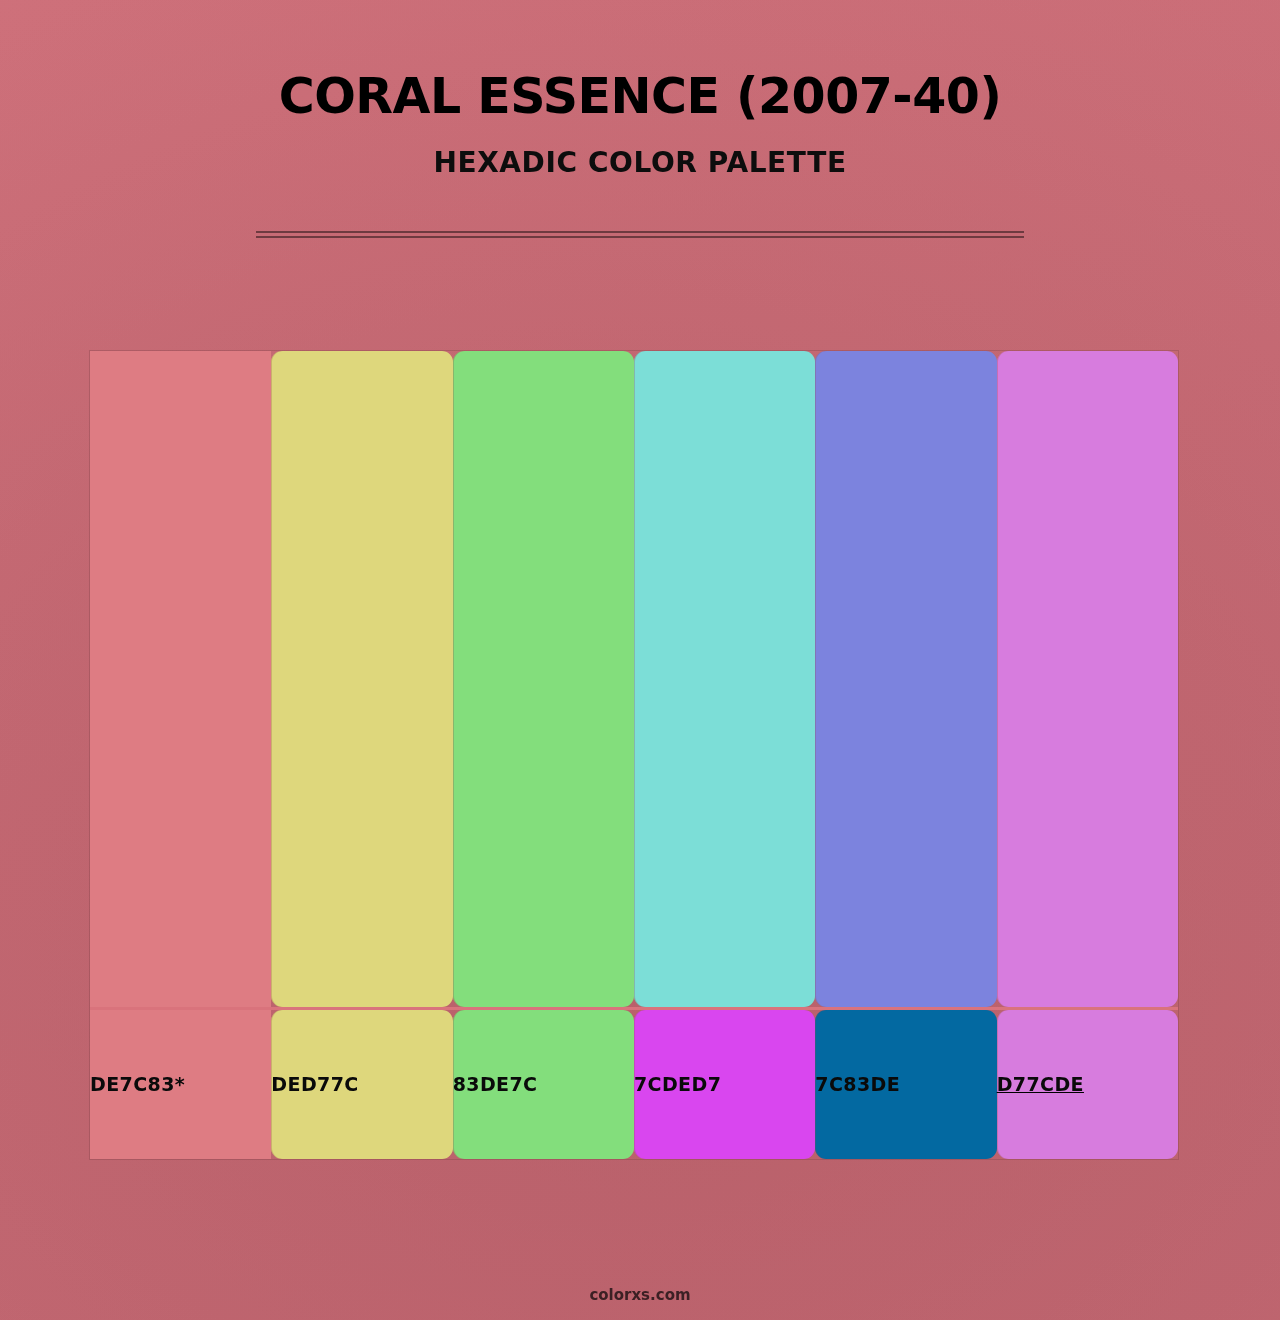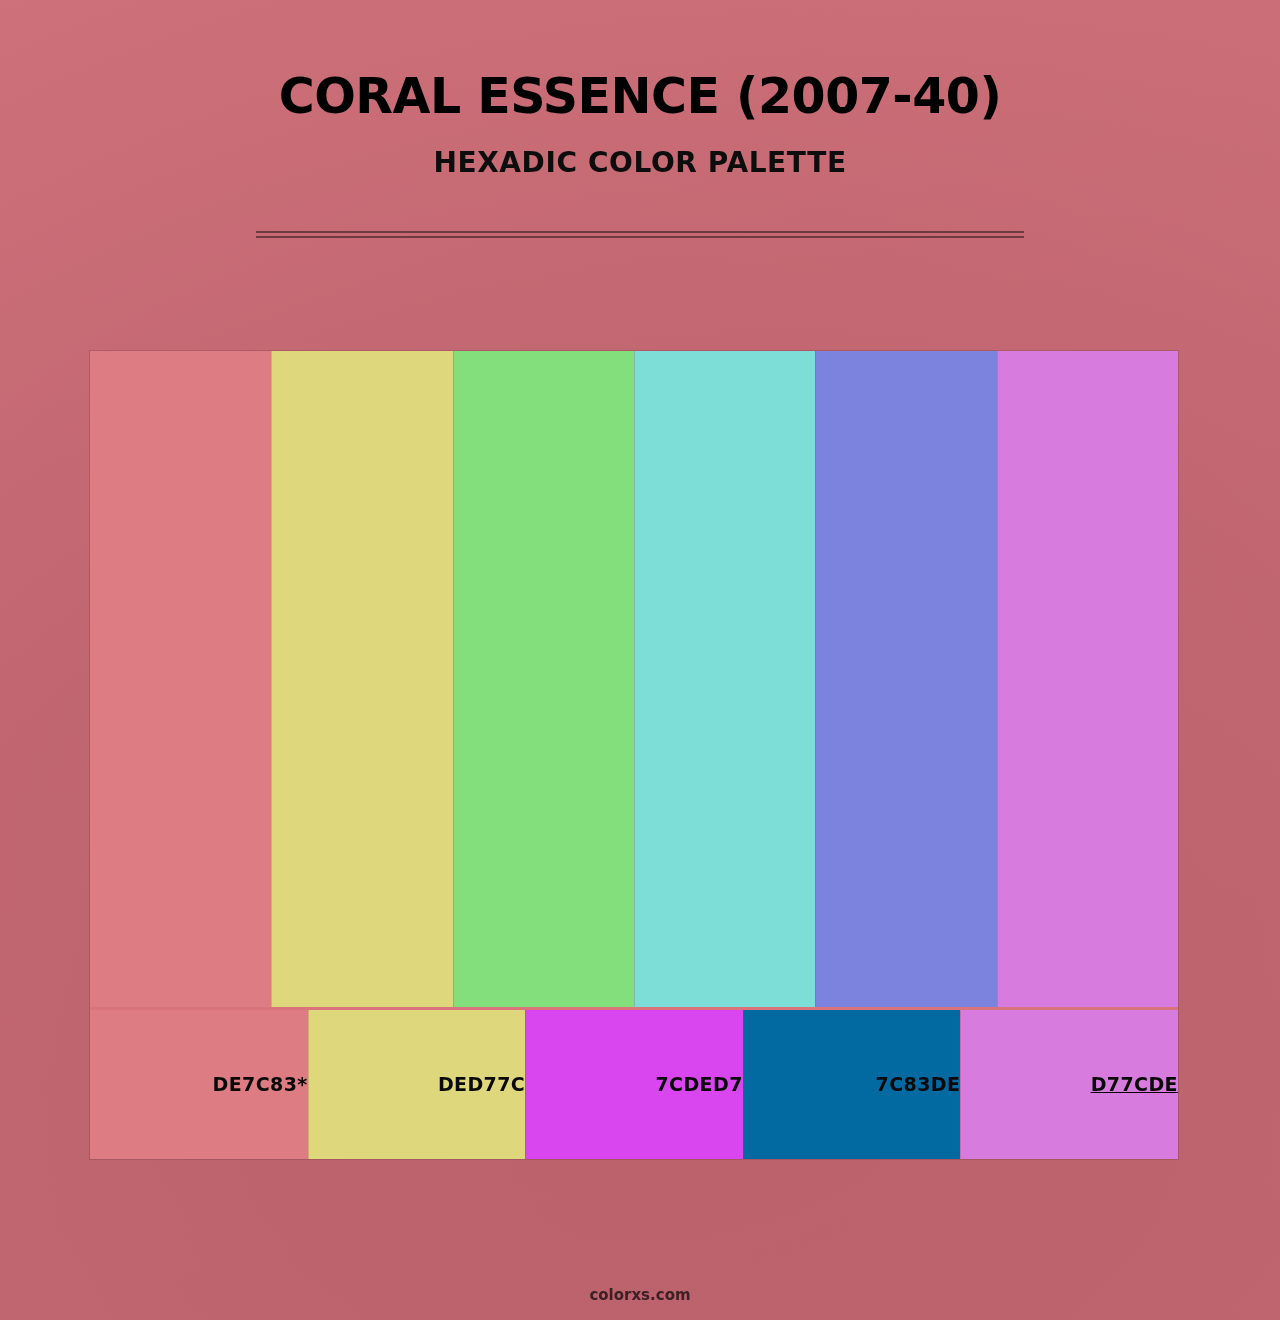--- a/index.html
+++ b/index.html
@@ -105,34 +105,35 @@
   }
   .swatch-cell {
     flex: 1 1 0;
     height: 100%;
   }
   .label-cell {
     flex: 1 1 0;
     height: 100%;
     display: flex;
     align-items: center;
-    justify-content: flex-end;
+    justify-content: flex-start;
   }
   .label-text {
     font-size: 19px;
     font-weight: 700;
     letter-spacing: 0.4px;
     color: #0a0a0a;
     font-family: "DejaVu Sans", sans-serif;
     white-space: nowrap;
   }
   
   .swatch-cell + .swatch-cell,
   .label-cell + .label-cell {
     box-shadow: inset 1px 0 0 rgba(150, 80, 70, 0.28);
+    border-radius: 11px;
   }
 
   
   #footer {
     position: absolute;
     left: 0;
     top: 1285px;
     width: 1280px;
     text-align: center;
   }
@@ -172,20 +173,23 @@
       <div class="swatch-cell" style="background-color:#D77CDE;"></div>
     </div>
 
     <div id="label-row">
       <div class="label-cell" style="background-color:#DE7C83;">
         <span class="label-text">DE7C83*</span>
       </div>
       <div class="label-cell" style="background-color:#DED77C;">
         <span class="label-text">DED77C</span>
       </div>
+      <div class="label-cell" style="background-color:#83DE7C;">
+        <span class="label-text">83DE7C</span>
+      </div>
       <div class="label-cell" style="background-color:#d946ef;">
         <span class="label-text">7CDED7</span>
       </div>
       <div class="label-cell" style="background-color:#0369a1;">
         <span class="label-text">7C83DE</span>
       </div>
       <div class="label-cell" style="background-color:#D77CDE;text-decoration:underline;">
         <span class="label-text">D77CDE</span>
       </div>
     </div>

